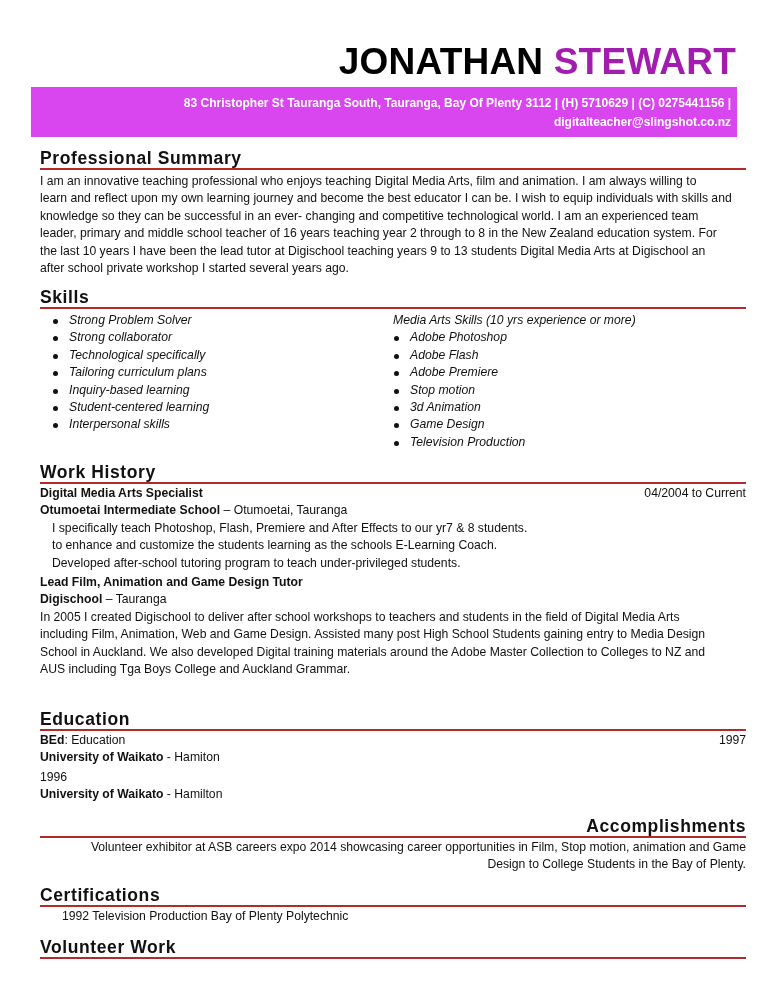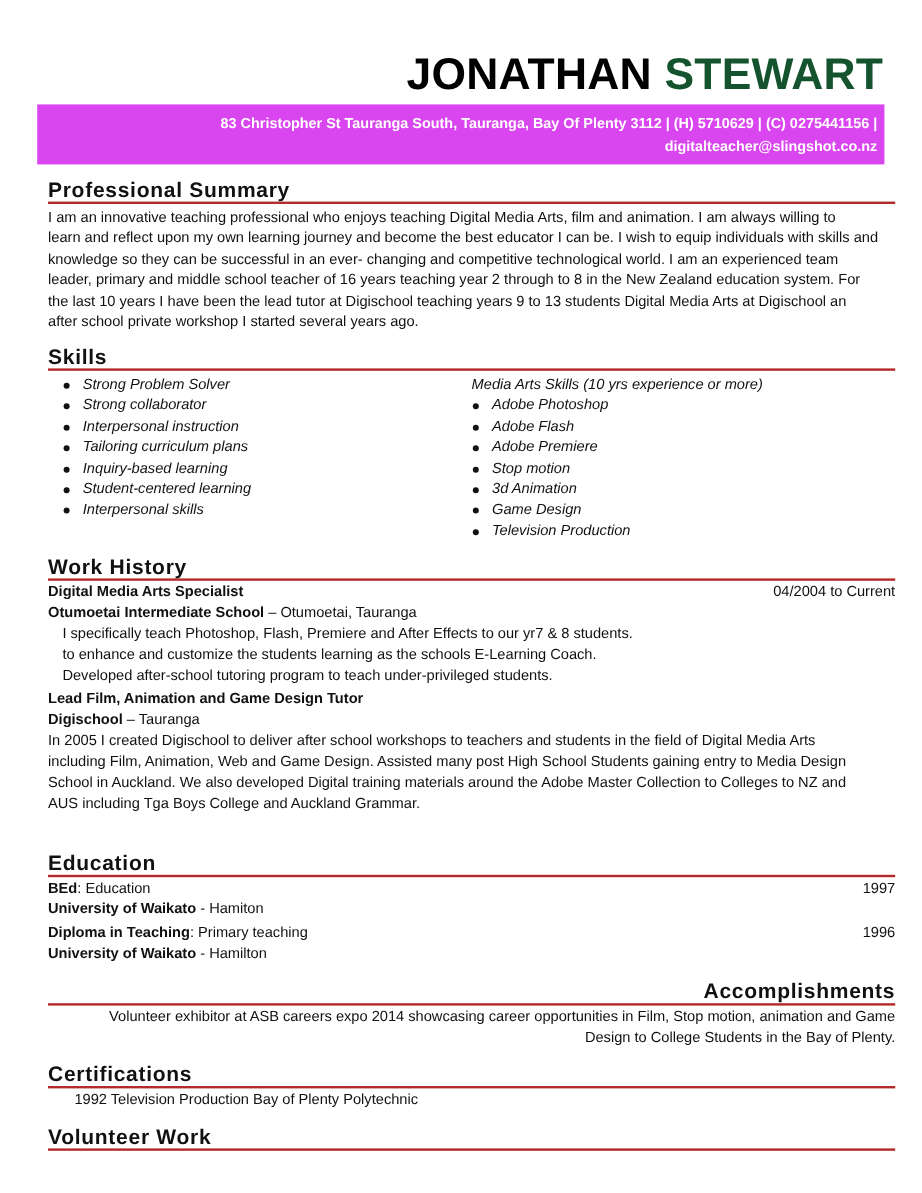--- a/index.html
+++ b/index.html
@@ -5,21 +5,21 @@
   html, body { margin: 0; padding: 0; background: #ffffff; }
   body {
     width: 768px; height: 994px; position: relative; overflow: hidden;
     font-family: "Liberation Sans", sans-serif; color: #111;
   }
   .name {
     position: absolute; right: 32px; top: 40px;
     font-size: 37px; font-weight: bold; letter-spacing: 0.2px; line-height: 44px;
     color: #000;
   }
-  .name .last { color: #14532d; }
+  .name .last { color: #a21caf; }
   .contact-bar {
     position: absolute; left: 31px; top: 87px; width: 706px; height: 50px;
     background: #d946ef; color: #fff; font-size: 12px; font-weight: bold;
     text-align: right; box-sizing: border-box; padding: 7px 6px 0 0; line-height: 19px;
   }
   .section { position: absolute; left: 40px; width: 706px; }
   .sec-title {
     font-size: 17.5px; font-weight: bold; letter-spacing: 0.6px; line-height: 20px;
     border-bottom: 2px solid #b22a2a; padding-bottom: 0;
   }
@@ -60,21 +60,21 @@
     <div>after school private workshop I started several years ago.</div>
   </div>
 </div>
 
 <div class="section" style="top:287px;">
   <div class="sec-title">Skills</div>
   <div class="skills-cols" style="margin-top:3px;font-style:italic;">
     <ul class="skills-col">
       <li class="bul">Strong Problem Solver</li>
       <li class="bul">Strong collaborator</li>
-      <li class="bul">Interpersonal instruction</li>
+      <li class="bul">Technological specifically</li>
       <li class="bul">Tailoring curriculum plans</li>
       <li class="bul">Inquiry-based learning</li>
       <li class="bul">Student-centered learning</li>
       <li class="bul">Interpersonal skills</li>
     </ul>
     <div class="skills-col">
       <div class="txt">Media Arts Skills (10 yrs experience or more)</div>
       <ul style="margin-left:-12px;">
         <li class="bul">Adobe Photoshop</li>
         <li class="bul">Adobe Flash</li>
@@ -118,21 +118,20 @@
   <div class="sec-title">Education</div>
   <div class="txt" style="margin-top:1px;">
     <div class="row">
       <span><span class="b">BEd</span><span>: Education</span></span>
       <span>1997</span>
     </div>
     <div><span class="b">University of Waikato</span><span> - Hamiton</span></div>
   </div>
   <div class="txt" style="margin-top:2px;">
     <div class="row">
-      <span><span class="b">Diploma in Teaching</span><span>: Primary teaching</span></span>
       <span>1996</span>
     </div>
     <div><span class="b">University of Waikato</span><span> - Hamilton</span></div>
   </div>
 </div>
 
 <div class="section" style="top:816px;text-align:right;">
   <div class="sec-title">Accomplishments</div>
   <div class="txt" style="margin-top:1px;">
     <div>Volunteer exhibitor at ASB careers expo 2014 showcasing career opportunities in Film, Stop motion, animation and Game</div>

